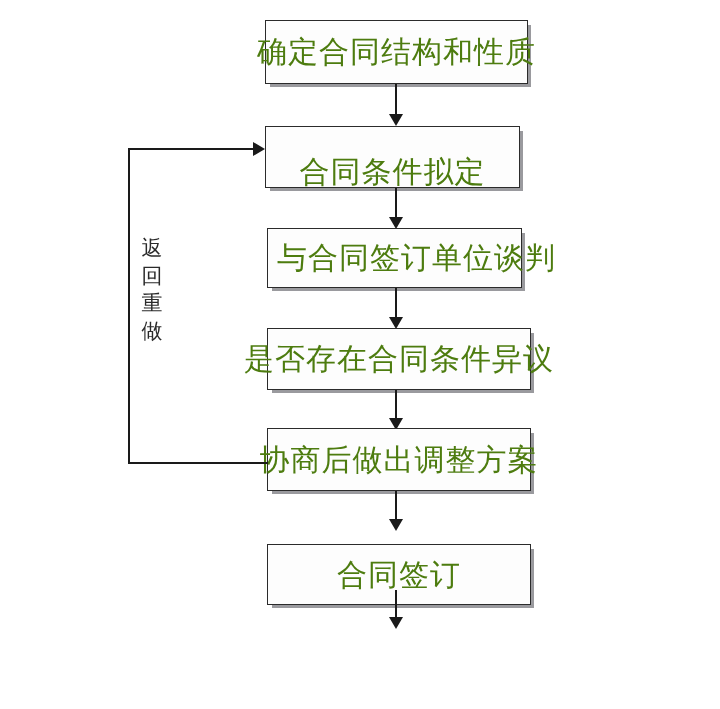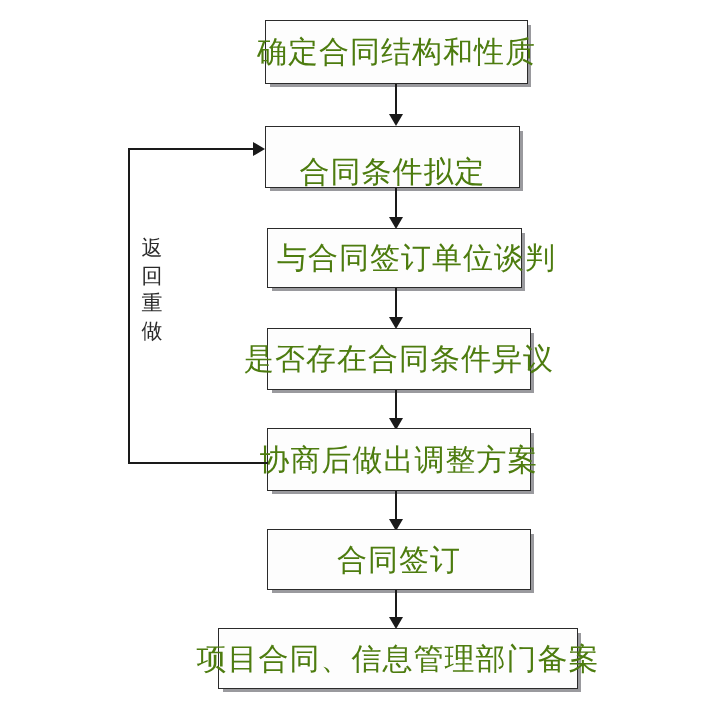--- a/index.html
+++ b/index.html
@@ -107,30 +107,27 @@
   <div class="conn conn-v" style="left:395px; top:390px; height:32px;"></div>
   <div class="arrow-down" style="left:388.5px; top:418px;"></div>
 
   <div class="node" style="left:267px; top:428px; width:264px; height:63px;">
     <span class="node-label">协商后做出调整方案</span>
   </div>
 
   <div class="conn conn-v" style="left:395px; top:491px; height:32px;"></div>
   <div class="arrow-down" style="left:388.5px; top:519px;"></div>
 
-  <div class="node" style="left:267px; top:529px; width:264px; height:61px;">
+  <div class="node" style="left:267px; top:544px; width:264px; height:61px;">
     <span class="node-label">合同签订</span>
   </div>
 
   <div class="conn conn-v" style="left:395px; top:590px; height:30px;"></div>
   <div class="arrow-down" style="left:388.5px; top:617px;"></div>
 
-  <div class="node" style="left:218px; top:628px; width:360px; height:61px;">
-    <span class="node-label">项目合同、信息管理部门备案</span>
-  </div>
 
   <div class="conn conn-h" style="left:128px; top:462px; width:140px;"></div>
 
   <div class="conn conn-v" style="left:128px; top:148px; height:316px;"></div>
 
   <div class="conn conn-h" style="left:128px; top:148px; width:128px;"></div>
   <div class="arrow-right" style="left:253px; top:141.5px;"></div>
 
   <div class="loop-label" style="left:139px; top:235px;">
     <span>返</span>

